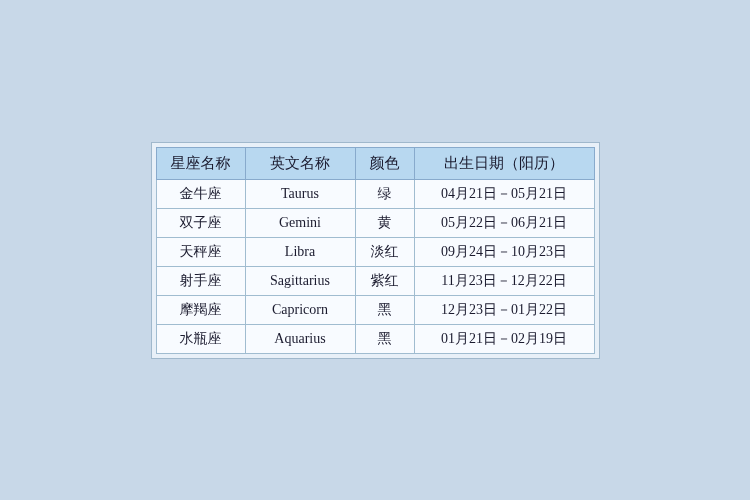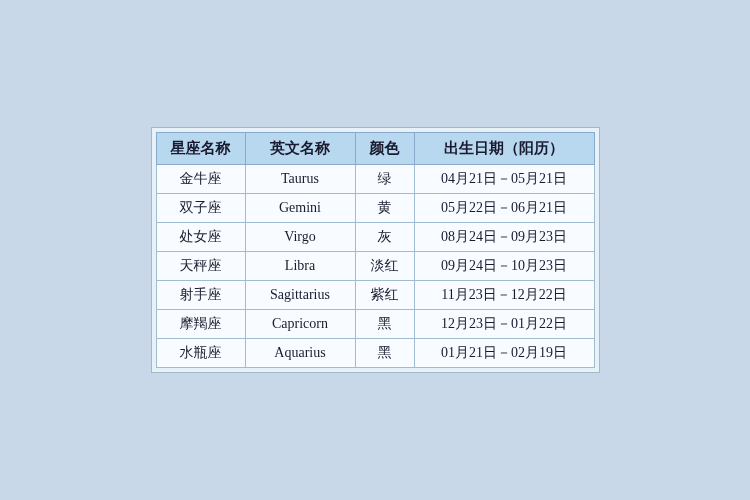--- a/index.html
+++ b/index.html
@@ -28,21 +28,21 @@
       border-collapse: collapse;
       background-color: #f0f6fc;
     }
 
     th {
       background-color: #b8d8f0;
       border: 1px solid #88aacc;
       padding: 6px 14px;
       text-align: center;
       font-size: 15px;
-      font-weight: bold;
+      font-weight: normal;
       color: #1a1a2e;
     }
 
     td {
       border: 1px solid #a0bcd0;
       padding: 5px 14px;
       text-align: center;
       font-size: 14px;
       color: #1a1a2e;
       background-color: #f8fbff;
@@ -73,26 +73,20 @@
           <td>绿</td>
           <td>04月21日－05月21日</td>
         </tr>
         <tr>
           <td>双子座</td>
           <td>Gemini</td>
           <td>黄</td>
           <td>05月22日－06月21日</td>
         </tr>
         <tr>
-          <td>处女座</td>
-          <td>Virgo</td>
-          <td>灰</td>
-          <td>08月24日－09月23日</td>
-        </tr>
-        <tr>
           <td>天秤座</td>
           <td>Libra</td>
           <td>淡红</td>
           <td>09月24日－10月23日</td>
         </tr>
         <tr>
           <td>射手座</td>
           <td>Sagittarius</td>
           <td>紫红</td>
           <td>11月23日－12月22日</td>

